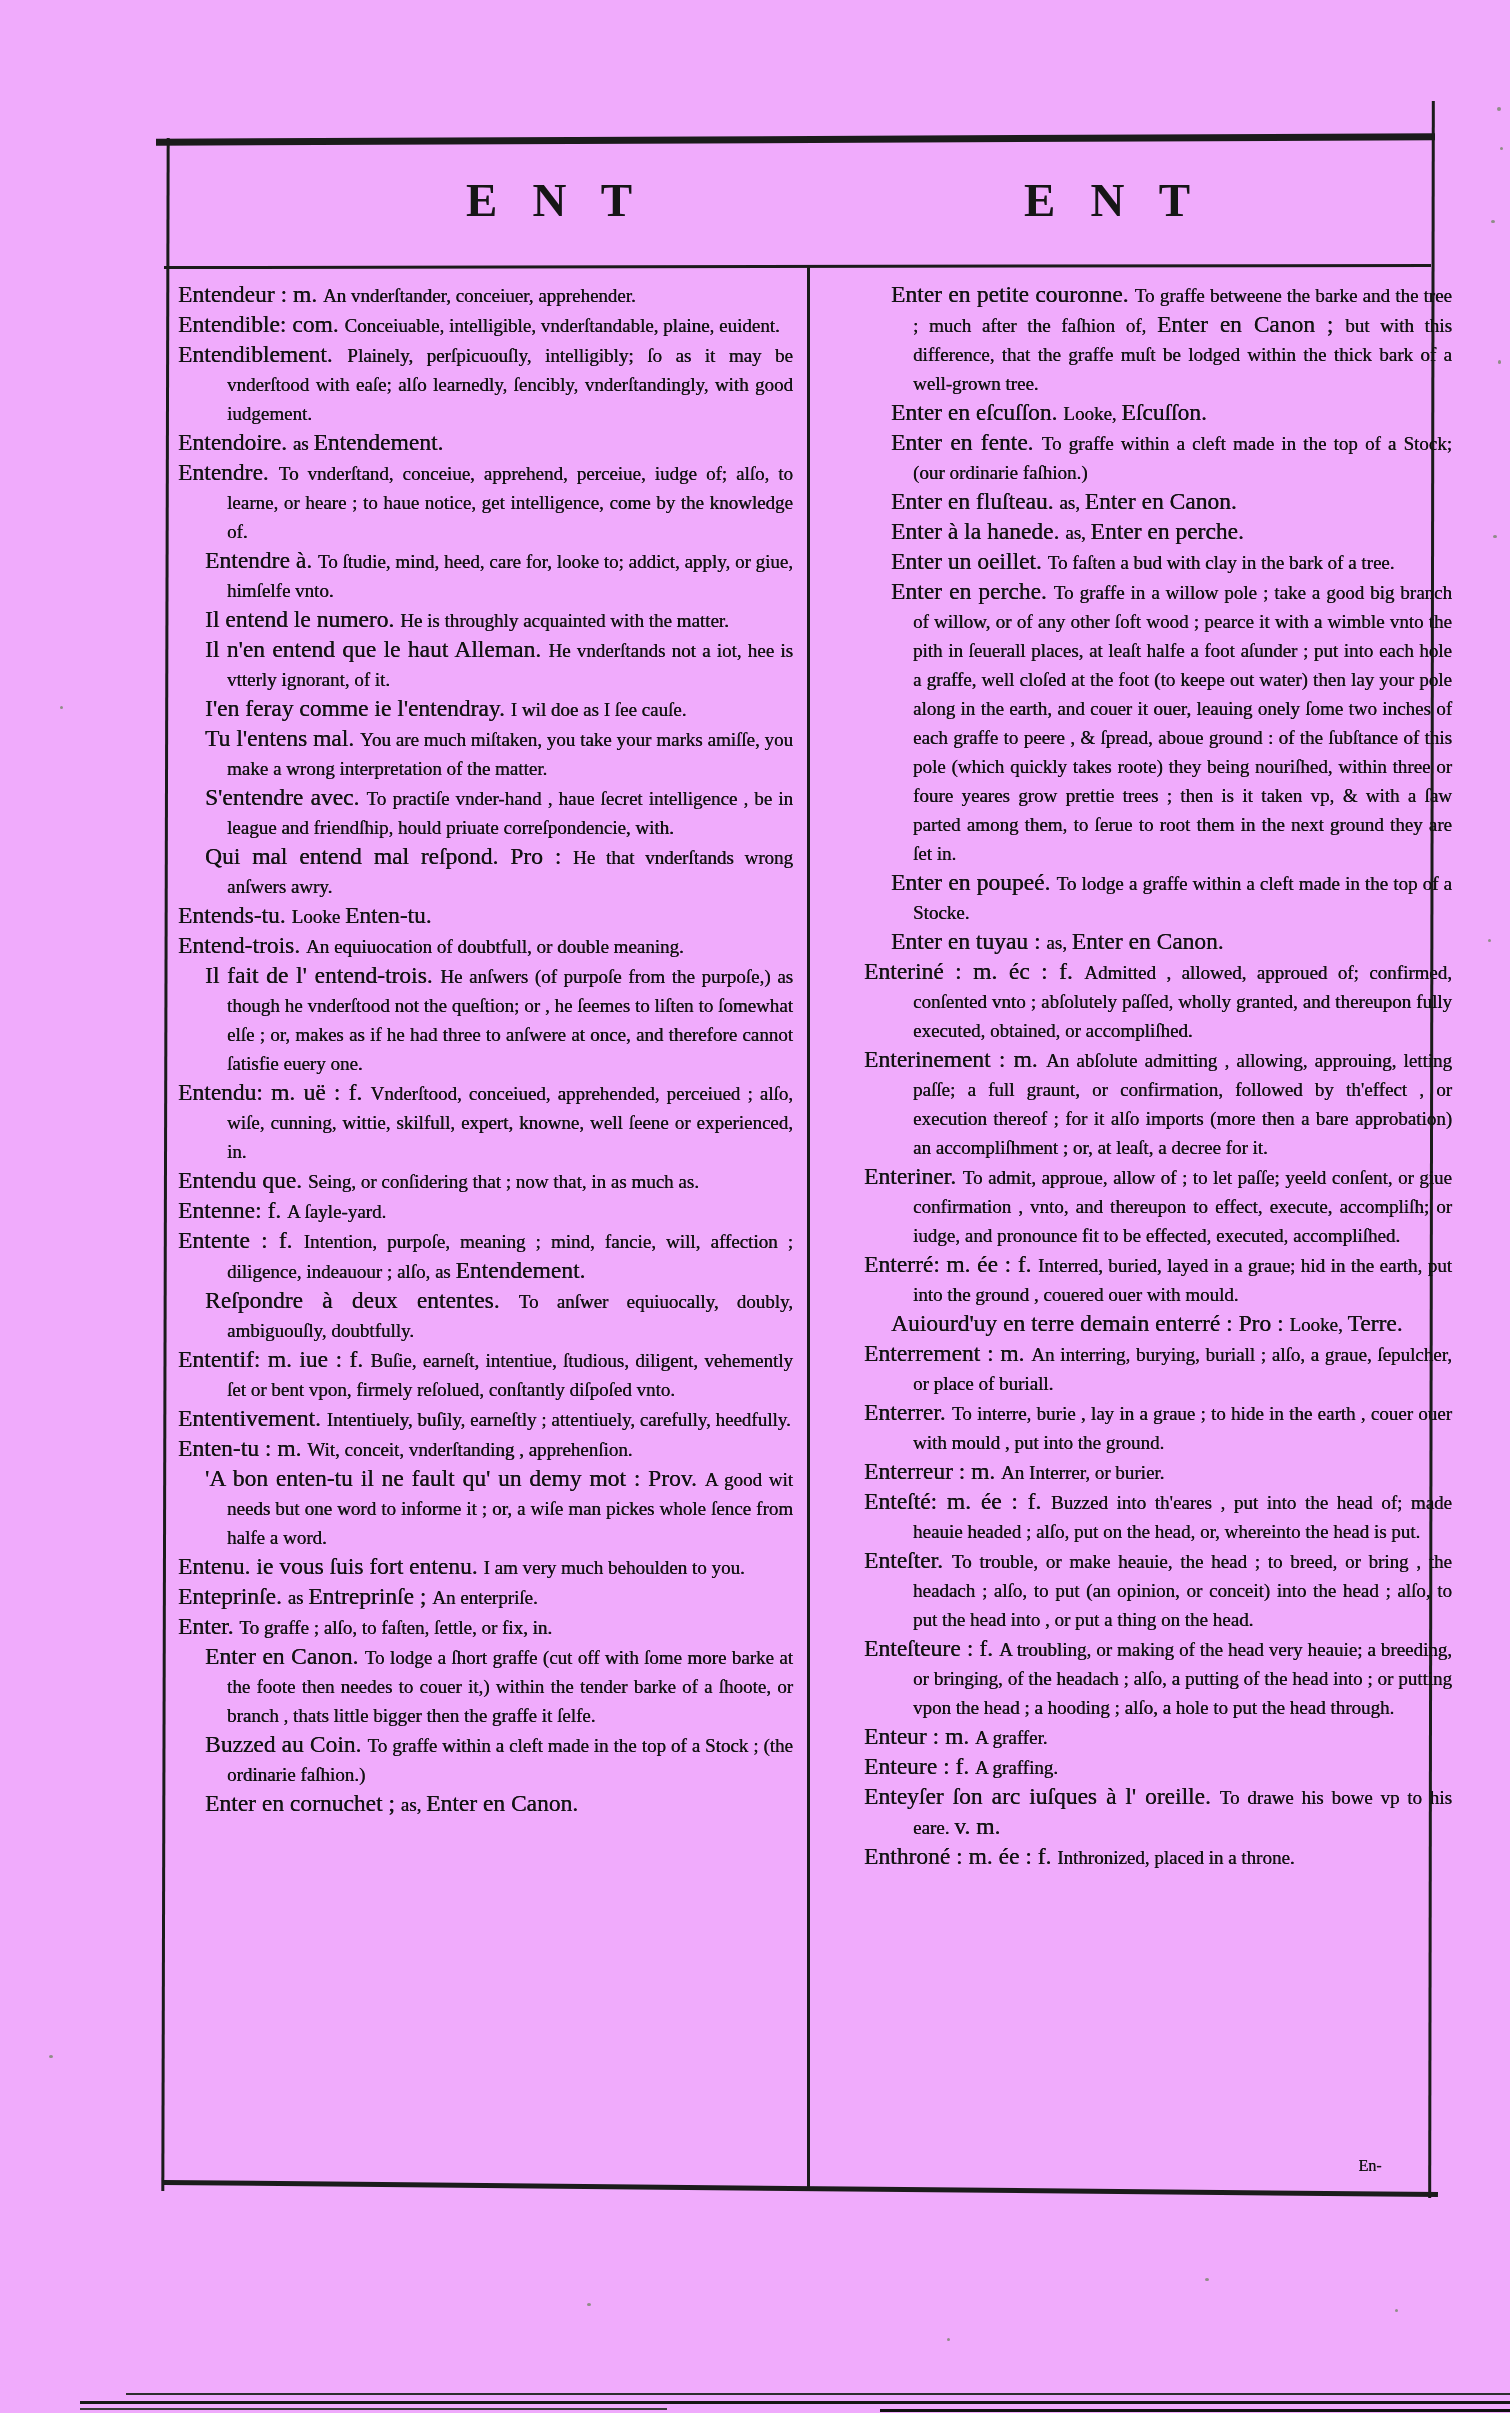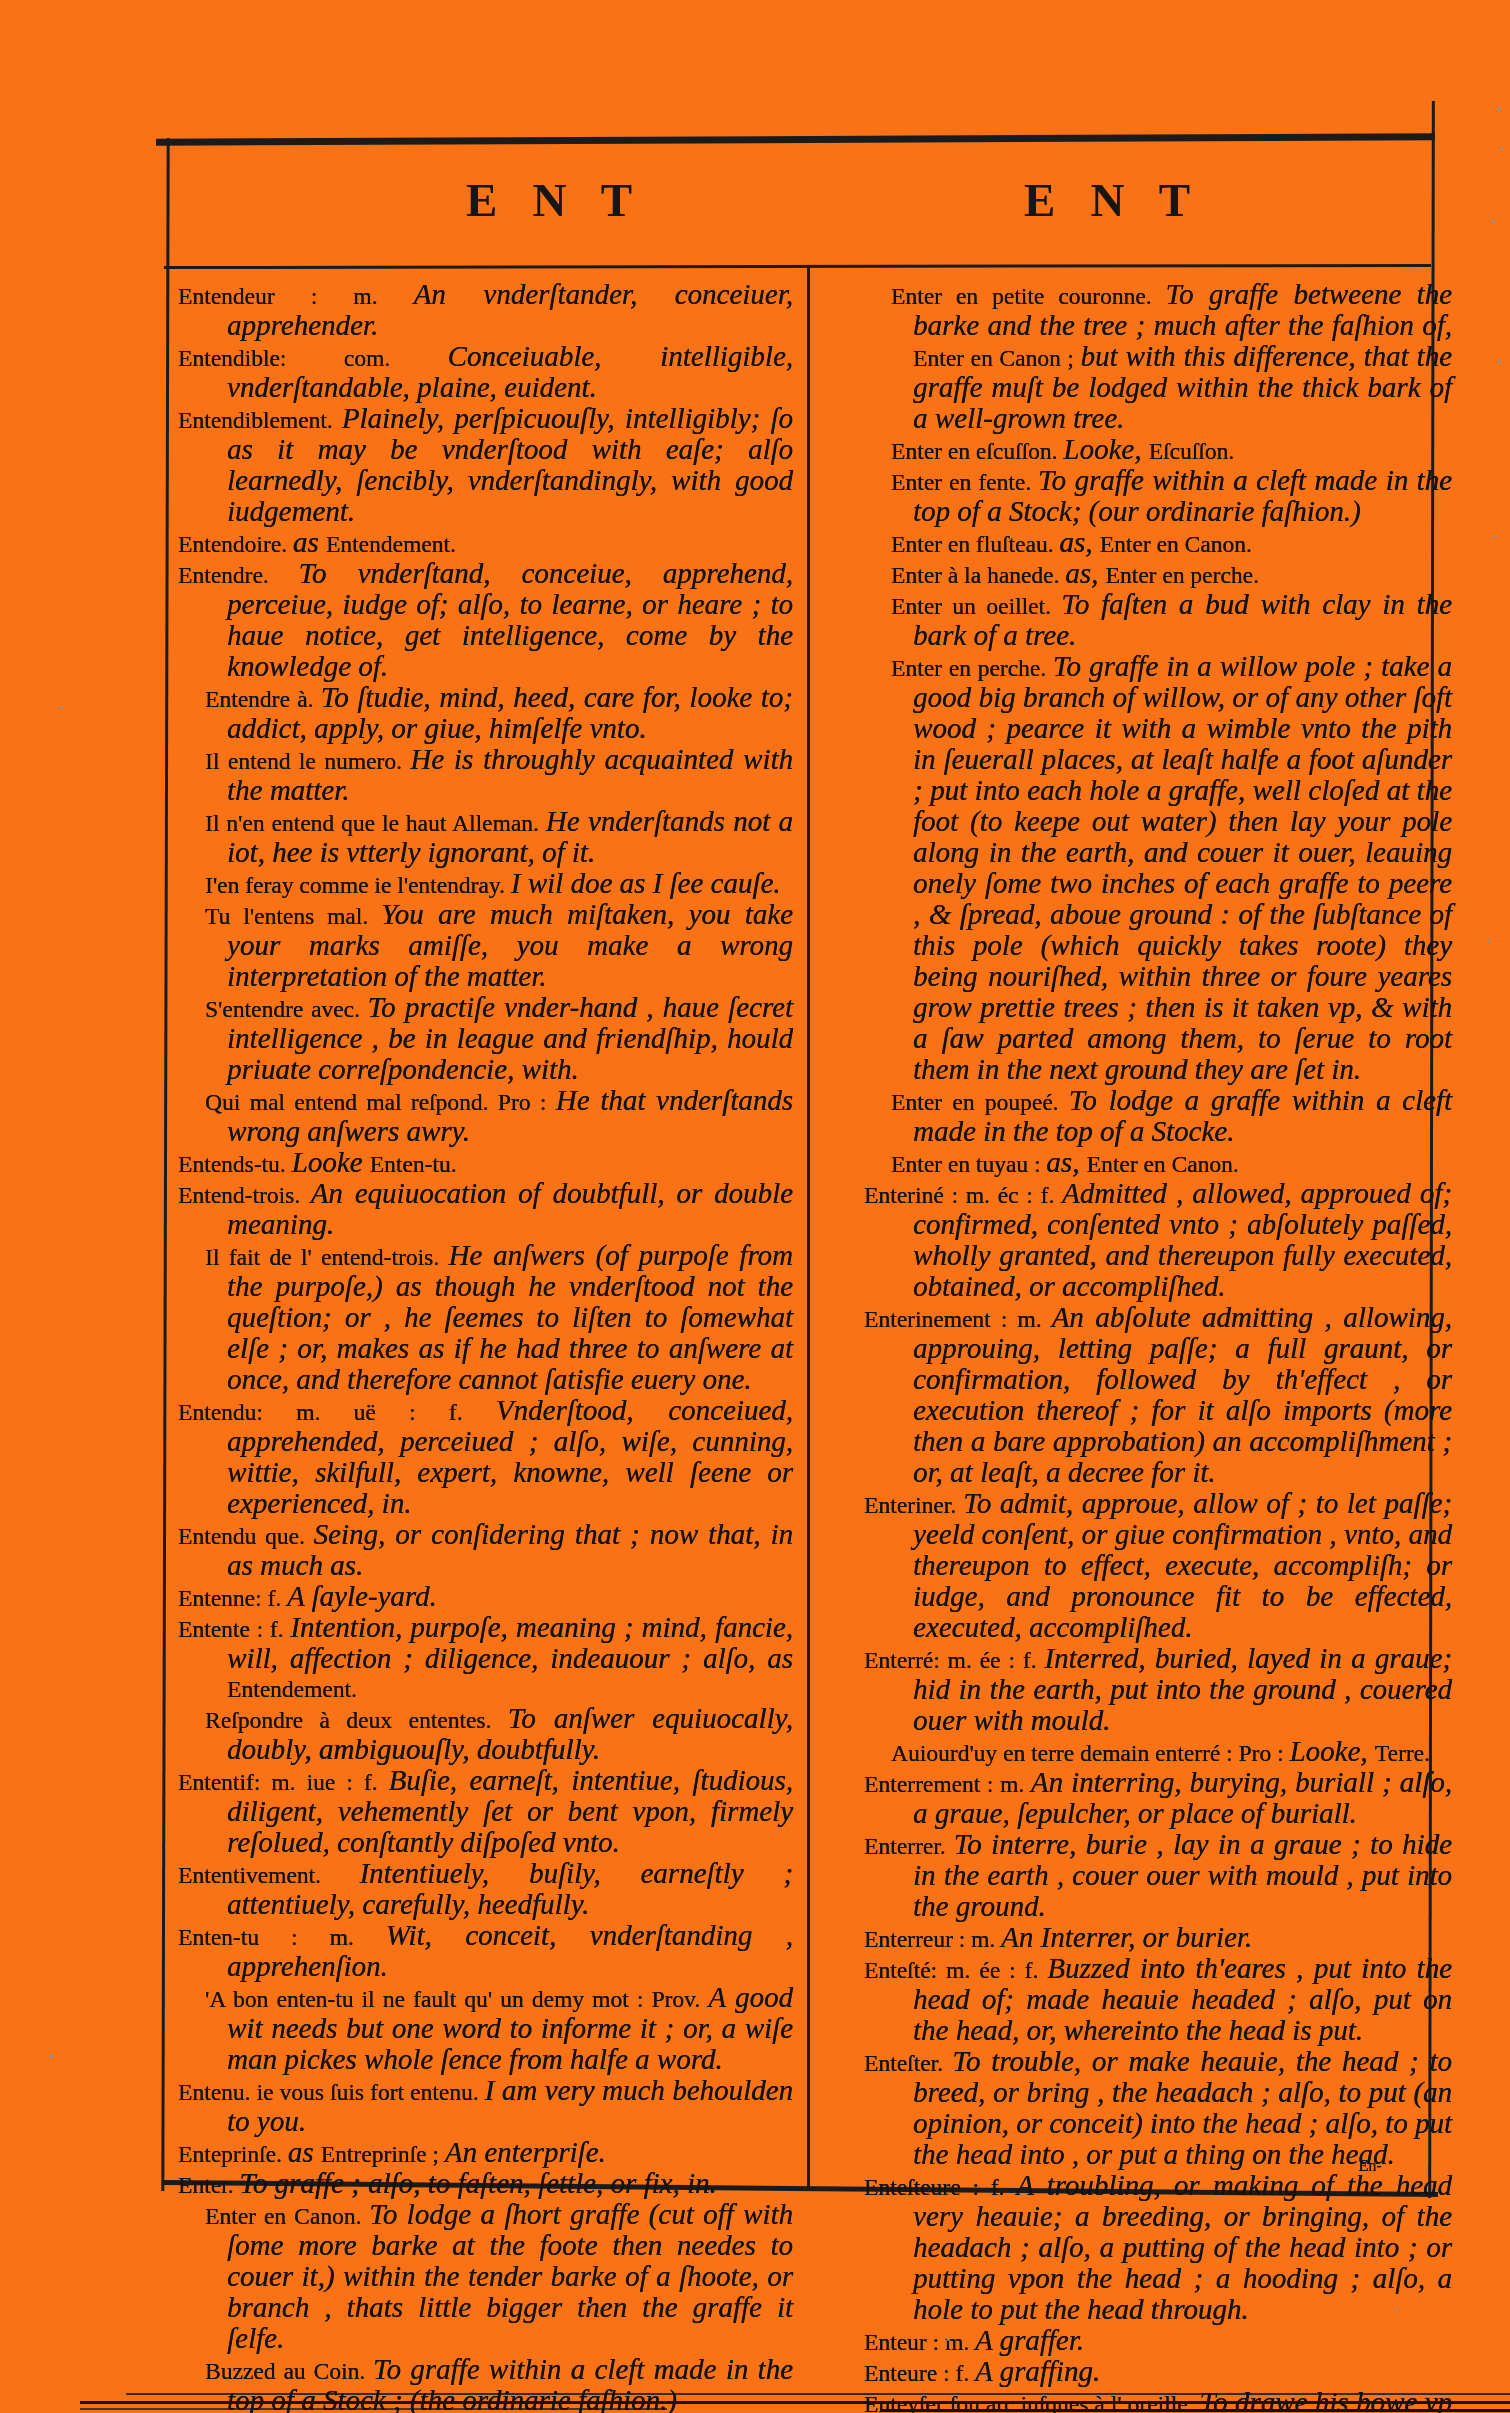--- a/index.html
+++ b/index.html
@@ -1,19 +1,19 @@
 <!DOCTYPE html>
 <html style="font-size:13.4px"><head>
 <meta charset="utf-8">
 <style>
   html,body{margin:0;padding:0;background:#e8e6e0;}
   .page{
     position:relative;
     width:1511px;height:2413px;
-    background:#f97316;
+    background:#f0abfc;
     overflow:hidden;
     font-family:"Liberation Serif","DejaVu Serif",serif;
     color:#131313;
   }
   
   .rule{position:absolute;background:#1b1b1b;}
   .rule-top{left:156px;top:136px;width:1279px;height:6.7px;transform:rotate(-0.25deg);}
   .rule-under-header{left:164px;top:265px;width:1267px;height:3.4px;transform:rotate(-0.1deg);}
   .border-left{left:164px;top:138px;width:2.5px;height:2053px;transform:rotate(0.15deg);}
   .divider-center{left:807px;top:266px;width:2.5px;height:1924px;}
@@ -36,21 +36,21 @@
     position:absolute;top:280px;
     font-size:22.6px;line-height:28px;
     text-align:justify;
     text-shadow:0.3px 0 0 currentColor;
   }
   .column.left{left:178px;width:615px;}
   .column.right{left:864px;width:588px;}
   .entry{margin:0;padding-left:49px;text-indent:-49px;}
   .entry.sub{text-indent:-22px;}
   .rm{font-style:normal;font-size:23.5px;}
-  .it{font-style:italic;font-size:29px;}
+  .it{font-size:19px;}
   
   .catchword{
     position:absolute;left:1324px;top:2157px;width:92px;
     font-size:16px;text-align:center;
     text-shadow:0.3px 0 0 currentColor;
   }
   
   .speck{position:absolute;background:#8f8d87;border-radius:50%;}
 </style>
 </head>

